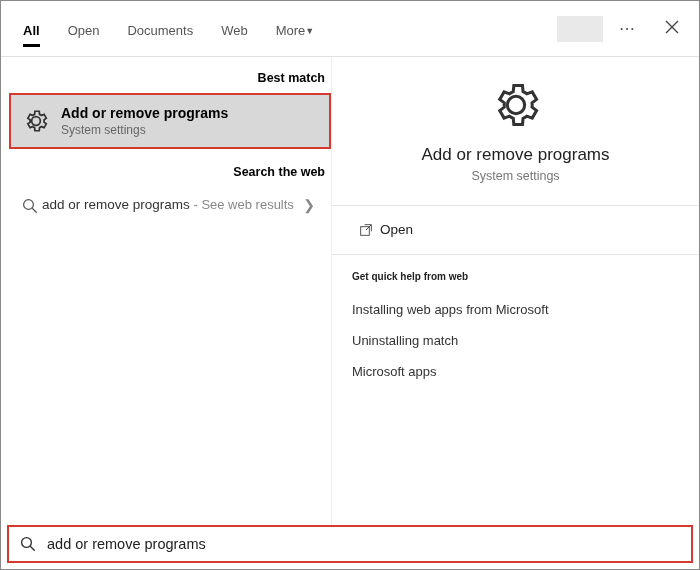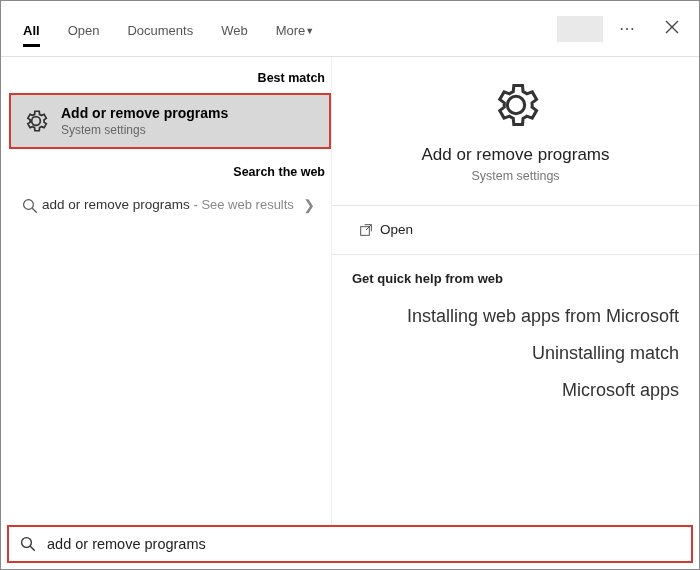--- a/index.html
+++ b/index.html
@@ -36,22 +36,22 @@
     
     .right-pane { flex: 1; border-left: 1px solid #eee; padding: 22px 20px 16px; display: flex; flex-direction: column; }
     .detail-icon { display: flex; justify-content: center; margin-bottom: 14px; }
     .detail-icon svg { width: 52px; height: 52px; }
     .detail-title { text-align: center; font-size: 17px; color: #222; }
     .detail-sub { text-align: center; font-size: 12.5px; color: #777; margin-top: 4px; margin-bottom: 22px; }
     .divider { border-top: 1px solid #e6e6e6; margin: 0 -20px; }
     .open-row { display: flex; align-items: flex-start; gap: 6px; padding: 16px 6px; cursor: pointer; }
     .open-row .open-ic { width: 16px; height: 16px; color: #555; }
     .open-row span { font-size: 13.5px; color: #222; }
-    .quick-label { font-size: 13px; font-weight: 600; color: #222; padding: 16px 0 12px; }
-    .quick-link { font-size: 18px; color: #333; padding: 8px 0; cursor: pointer; text-align: right; }
+    .quick-label { font-size: 10px; font-weight: 600; color: #222; padding: 16px 0 12px; }
+    .quick-link { font-size: 13px; color: #333; padding: 8px 0; cursor: pointer; }
     
     .search-bar { position: absolute; left: 6px; right: 6px; bottom: 6px; height: 38px; border: 2px solid #d43a2f; display: flex; align-items: center; padding: 0 10px; background: #fff; }
     .search-bar .search-ic { width: 18px; height: 18px; color: #333; margin-right: 10px; }
     .search-bar input { border: none; outline: none; font-size: 14.5px; flex: 1; color: #222; }
   </style>
 </head>
 <body>
 
 <div class="header">
   <div class="tabs">

